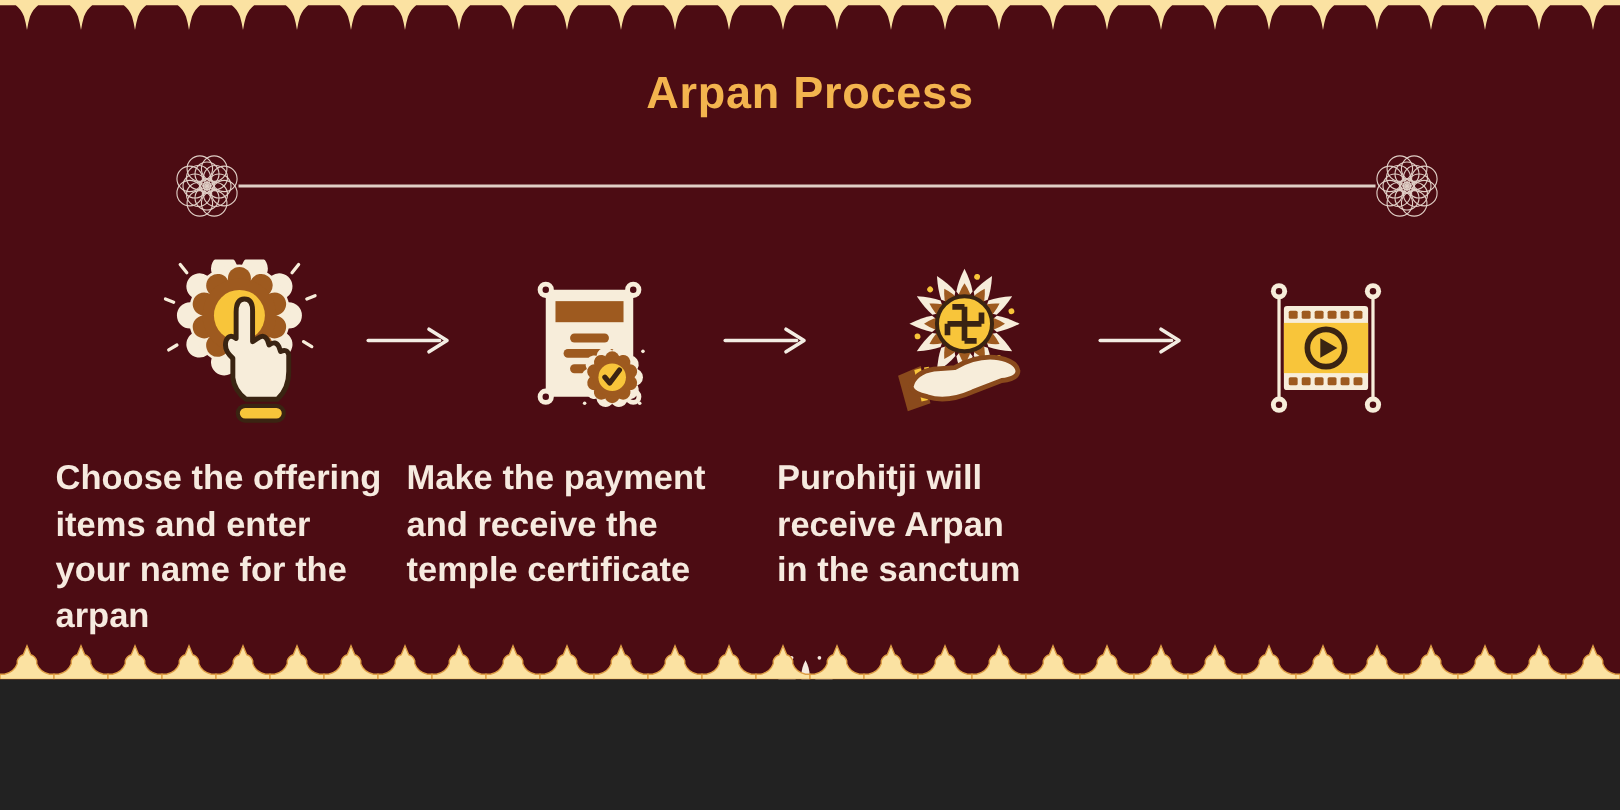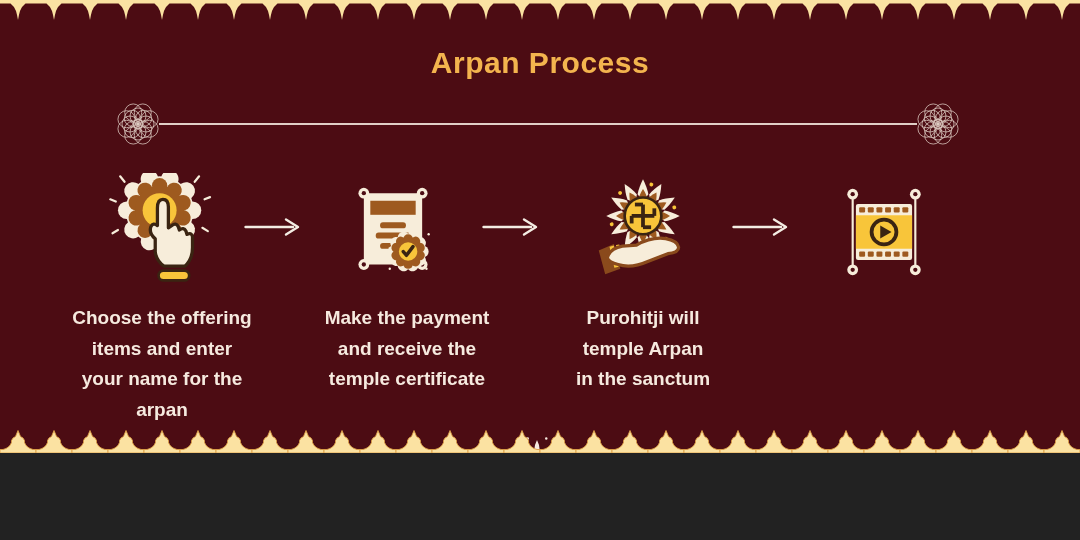--- a/index.html
+++ b/index.html
@@ -11,22 +11,22 @@
   .abs{position:absolute;}
   .title{
     position:absolute;top:46px;left:0;width:100%;text-align:center;
     font-size:30px;font-weight:bold;color:var(--title_gold,#F3B44E);
     letter-spacing:.5px;
   }
   .divider-line{position:absolute;top:123px;height:1.6px;background:var(--divider,#E0CFC6);}
   .lotus-line{position:absolute;top:454px;height:1.6px;background:var(--divider,#E0CFC6);}
   .step-label{
     position:absolute;top:303px;transform:translateX(-50%);
-    width:250px;text-align:center;white-space:pre-line;
-    font-size:19px;line-height:30.5px;font-weight:bold;
+    width:250px;text-align:left;white-space:pre-line;
+    font-size:23px;line-height:30.5px;font-weight:bold;
     color:var(--text_cream,#F6EADF);
   }
   
   .f-border{fill:var(--border_cream,#FBE2A2);}
   .s-borderline{stroke:var(--border_outline,#DE9E45);stroke-width:.9;}
   .f-cream{fill:var(--icon_cream,#F7EDDA);}
   .f-wcream{fill:var(--text_cream,#F6EADF);}
   .f-brown{fill:var(--icon_brown,#9E5A1F);}
   .f-yellow{fill:var(--icon_yellow,#F8C53A);}
   .f-dark{fill:var(--icon_outline,#3A2412);}
@@ -293,25 +293,25 @@
         <circle class="f-bg" cx="21" cy="85" r="2"></circle>
       <circle class="f-cream" cx="79" cy="85" r="5"></circle>
         <circle class="f-bg" cx="79" cy="85" r="2"></circle>
     </g>
   </svg>
 
   <div class="step-label" style="left:162px">Choose the offering
 items and enter
 your name for the
 arpan</div>
-  <div class="step-label" style="left:407px">Make the payment
+  <div class="step-label" style="left:396px">Make the payment
 and receive the
 temple certificate</div>
   <div class="step-label" style="left:643px">Purohitji will
-temple Arpan
+receive Arpan
 in the sanctum</div>
 
   <div class="lotus-line" style="left:342px;width:162px"></div>
   <svg class="abs" style="left:508px;top:437px" width="58" height="35" viewBox="0 0 56 34">
     <g class="f-wcream">
       <path d="M28,3 Q33.5,13 28,25 Q22.5,13 28,3 Z"></path>
       <path d="M27,25 Q18,6 10,9 Q7,19 25,26 Z"></path>
       <path d="M29,25 Q38,6 46,9 Q49,19 31,26 Z"></path>
       <path d="M25,26 Q11,15 3,21 Q6,29 23,28 Z"></path>
       <path d="M31,26 Q45,15 53,21 Q50,29 33,28 Z"></path>

